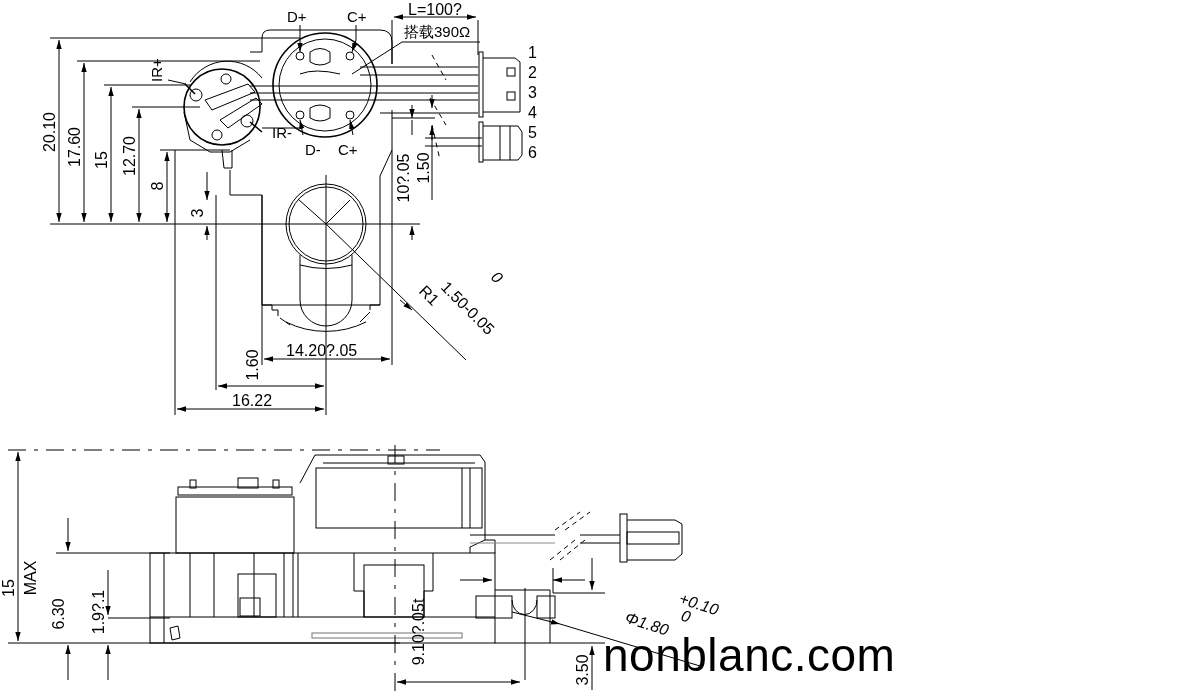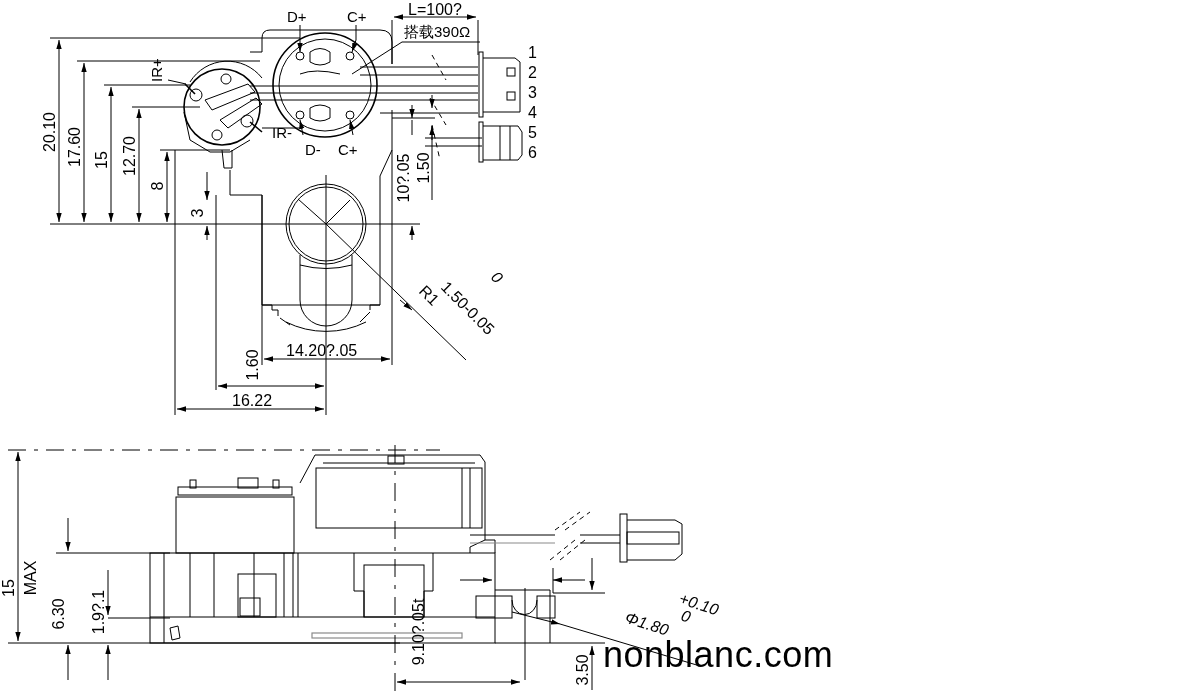--- a/index.html
+++ b/index.html
@@ -3,21 +3,21 @@
 <meta charset="utf-8">
 <style>
   html, body { margin: 0; padding: 0; background: #ffffff; }
   body { width: 1200px; height: 700px; overflow: hidden; position: relative;
          font-family: "Liberation Sans", "DejaVu Sans", sans-serif; color: #000; }
   #drawing { position: absolute; left: 0; top: 0; width: 1200px; height: 700px; }
   .dim-text { font-family: "Liberation Sans", sans-serif; font-size: 16px; fill: #000; }
   .lbl-text { font-family: "Liberation Sans", sans-serif; font-size: 15px; fill: #000; }
   .pin-text { font-family: "Liberation Sans", sans-serif; font-size: 16px; fill: #000; }
   .ital { font-style: italic; }
-  .wm { position: absolute; left: 603px; top: 628px; font-size: 36px; line-height: 54px;
+  .wm { position: absolute; left: 603px; top: 628px; font-size: 46px; line-height: 54px;
         font-family: "Liberation Sans", sans-serif; color: #000; letter-spacing: 0.5px; }
   .ln { stroke: #000; stroke-width: 1; fill: none; }
   .ln2 { stroke: #000; stroke-width: 1.6; fill: none; }
   .dash { stroke: #000; stroke-width: 1; fill: none; stroke-dasharray: 18 8 4 8; }
   .hid { stroke: #000; stroke-width: 1; fill: none; stroke-dasharray: 5 4; }
   .grey { stroke: #8a8a8a; stroke-width: 1.2; fill: none; }
 </style>
 </head>
 <body>
 

